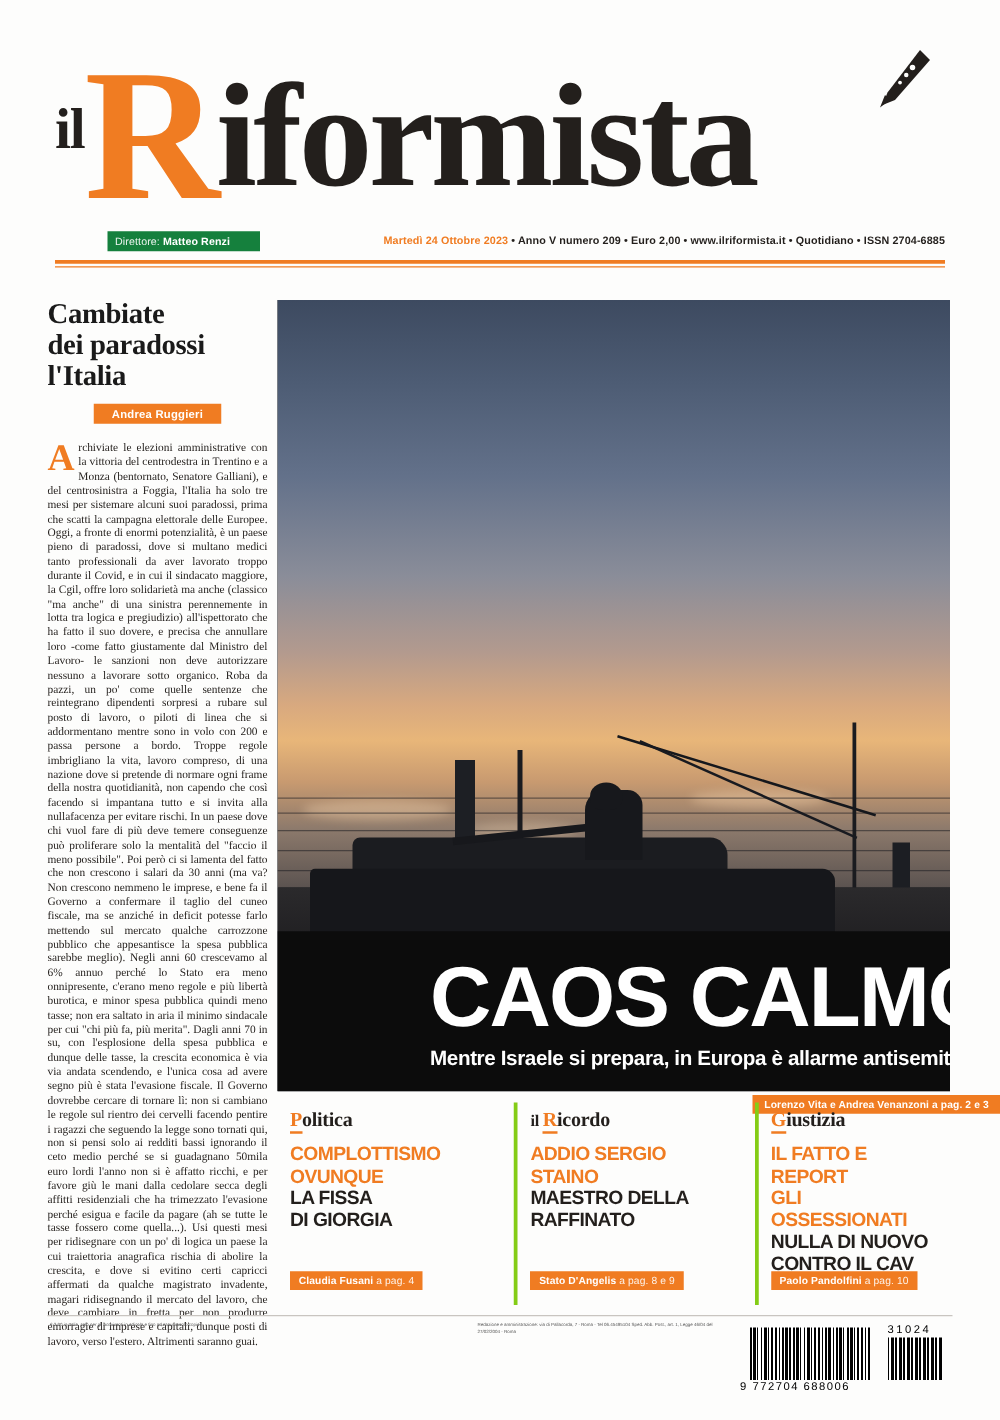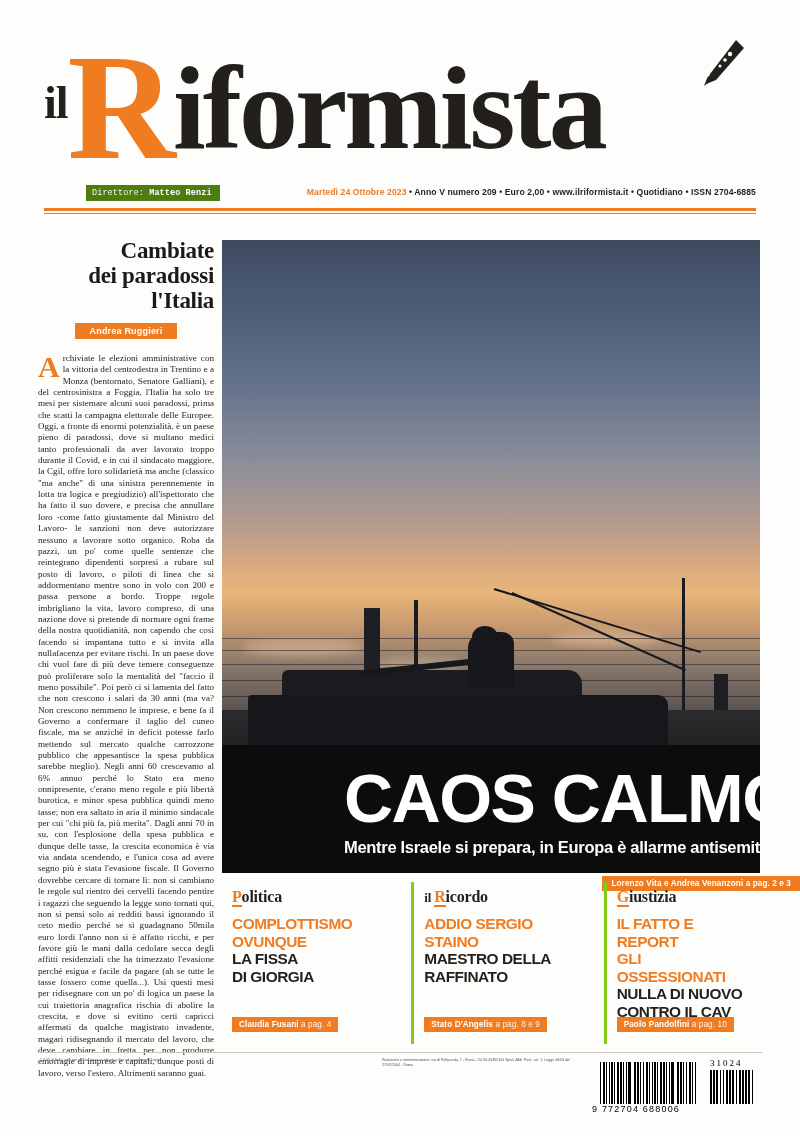--- a/index.html
+++ b/index.html
@@ -61,26 +61,26 @@
     position: absolute;
     right: 10px;
     top: -6px;
     width: 60px;
     height: 56px;
   }
   .director-badge {
     position: absolute;
     left: 86px;
     top: 185px;
-    background: #4d7c0f;
+    background: #15803d;
     color: #ffffff;
-    font-family: Liberation Mono, monospace;
+    font-family: Liberation Sans, sans-serif;
     font-size: 8.5px;
     font-weight: bold;
-    padding: 3px 8px 3px 6px;
+    padding: 3px 24px 3px 6px;
     letter-spacing: 0.1px;
     line-height: 10px;
     white-space: nowrap;
   }
   .director-badge .lbl {
     font-weight: normal;
     opacity: .92;
   }
   .issue-line {
     position: absolute;
@@ -115,21 +115,21 @@
     left: 38px;
     top: 238px;
     width: 176px;
     height: 812px;
   }
   .op-head {
     font-family: "Liberation Serif", serif;
     font-weight: bold;
     font-size: 23px;
     line-height: 25px;
-    text-align: right;
+    text-align: left;
     color: #1a1a1a;
     letter-spacing: -0.3px;
   }
   .op-author {
     margin: 10px auto 0;
     display: table;
     background: #f07c22;
     color: #ffffff;
     font-family: "Liberation Sans", sans-serif;
     font-size: 9px;
@@ -485,21 +485,21 @@
     top: 46px;
     font-family: "Liberation Sans", sans-serif;
     font-size: 9px;
     letter-spacing: 1.2px;
     color: #000;
   }
   .bc-addnum {
     position: absolute;
     left: 118px;
     top: 0px;
-    font-family: Liberation Serif, serif;
+    font-family: Liberation Sans, sans-serif;
     font-size: 9px;
     letter-spacing: 2px;
     color: #000;
   }
 </style>
 </head>
 <body>
 
 <div class="page">
 

